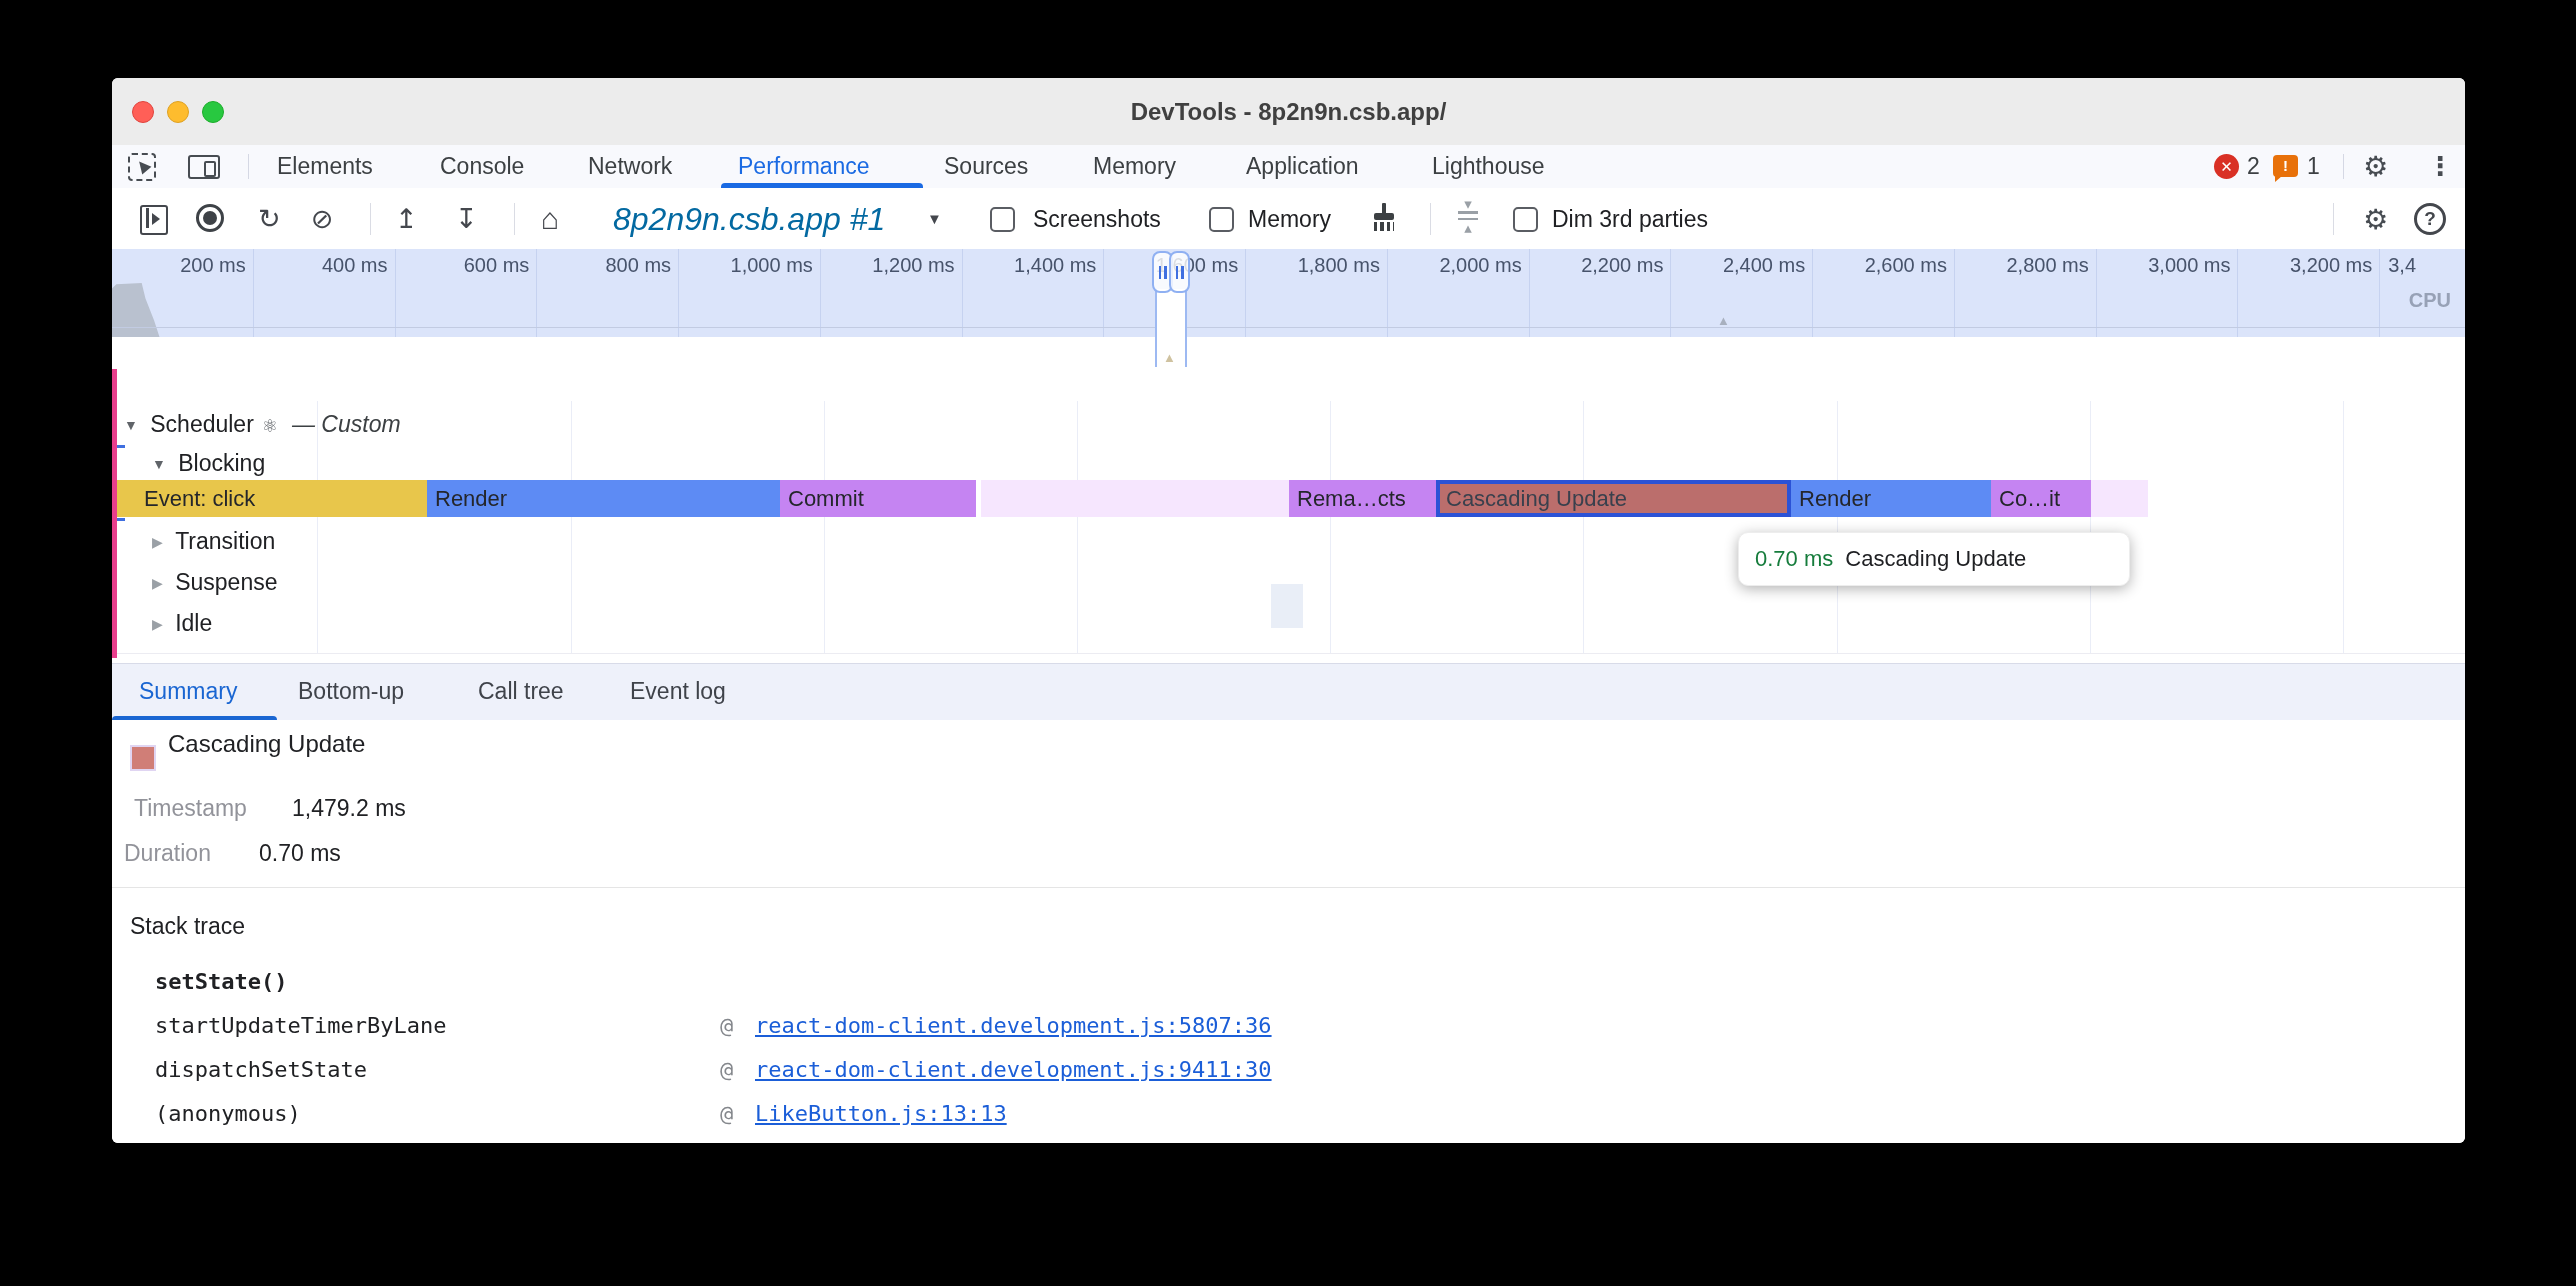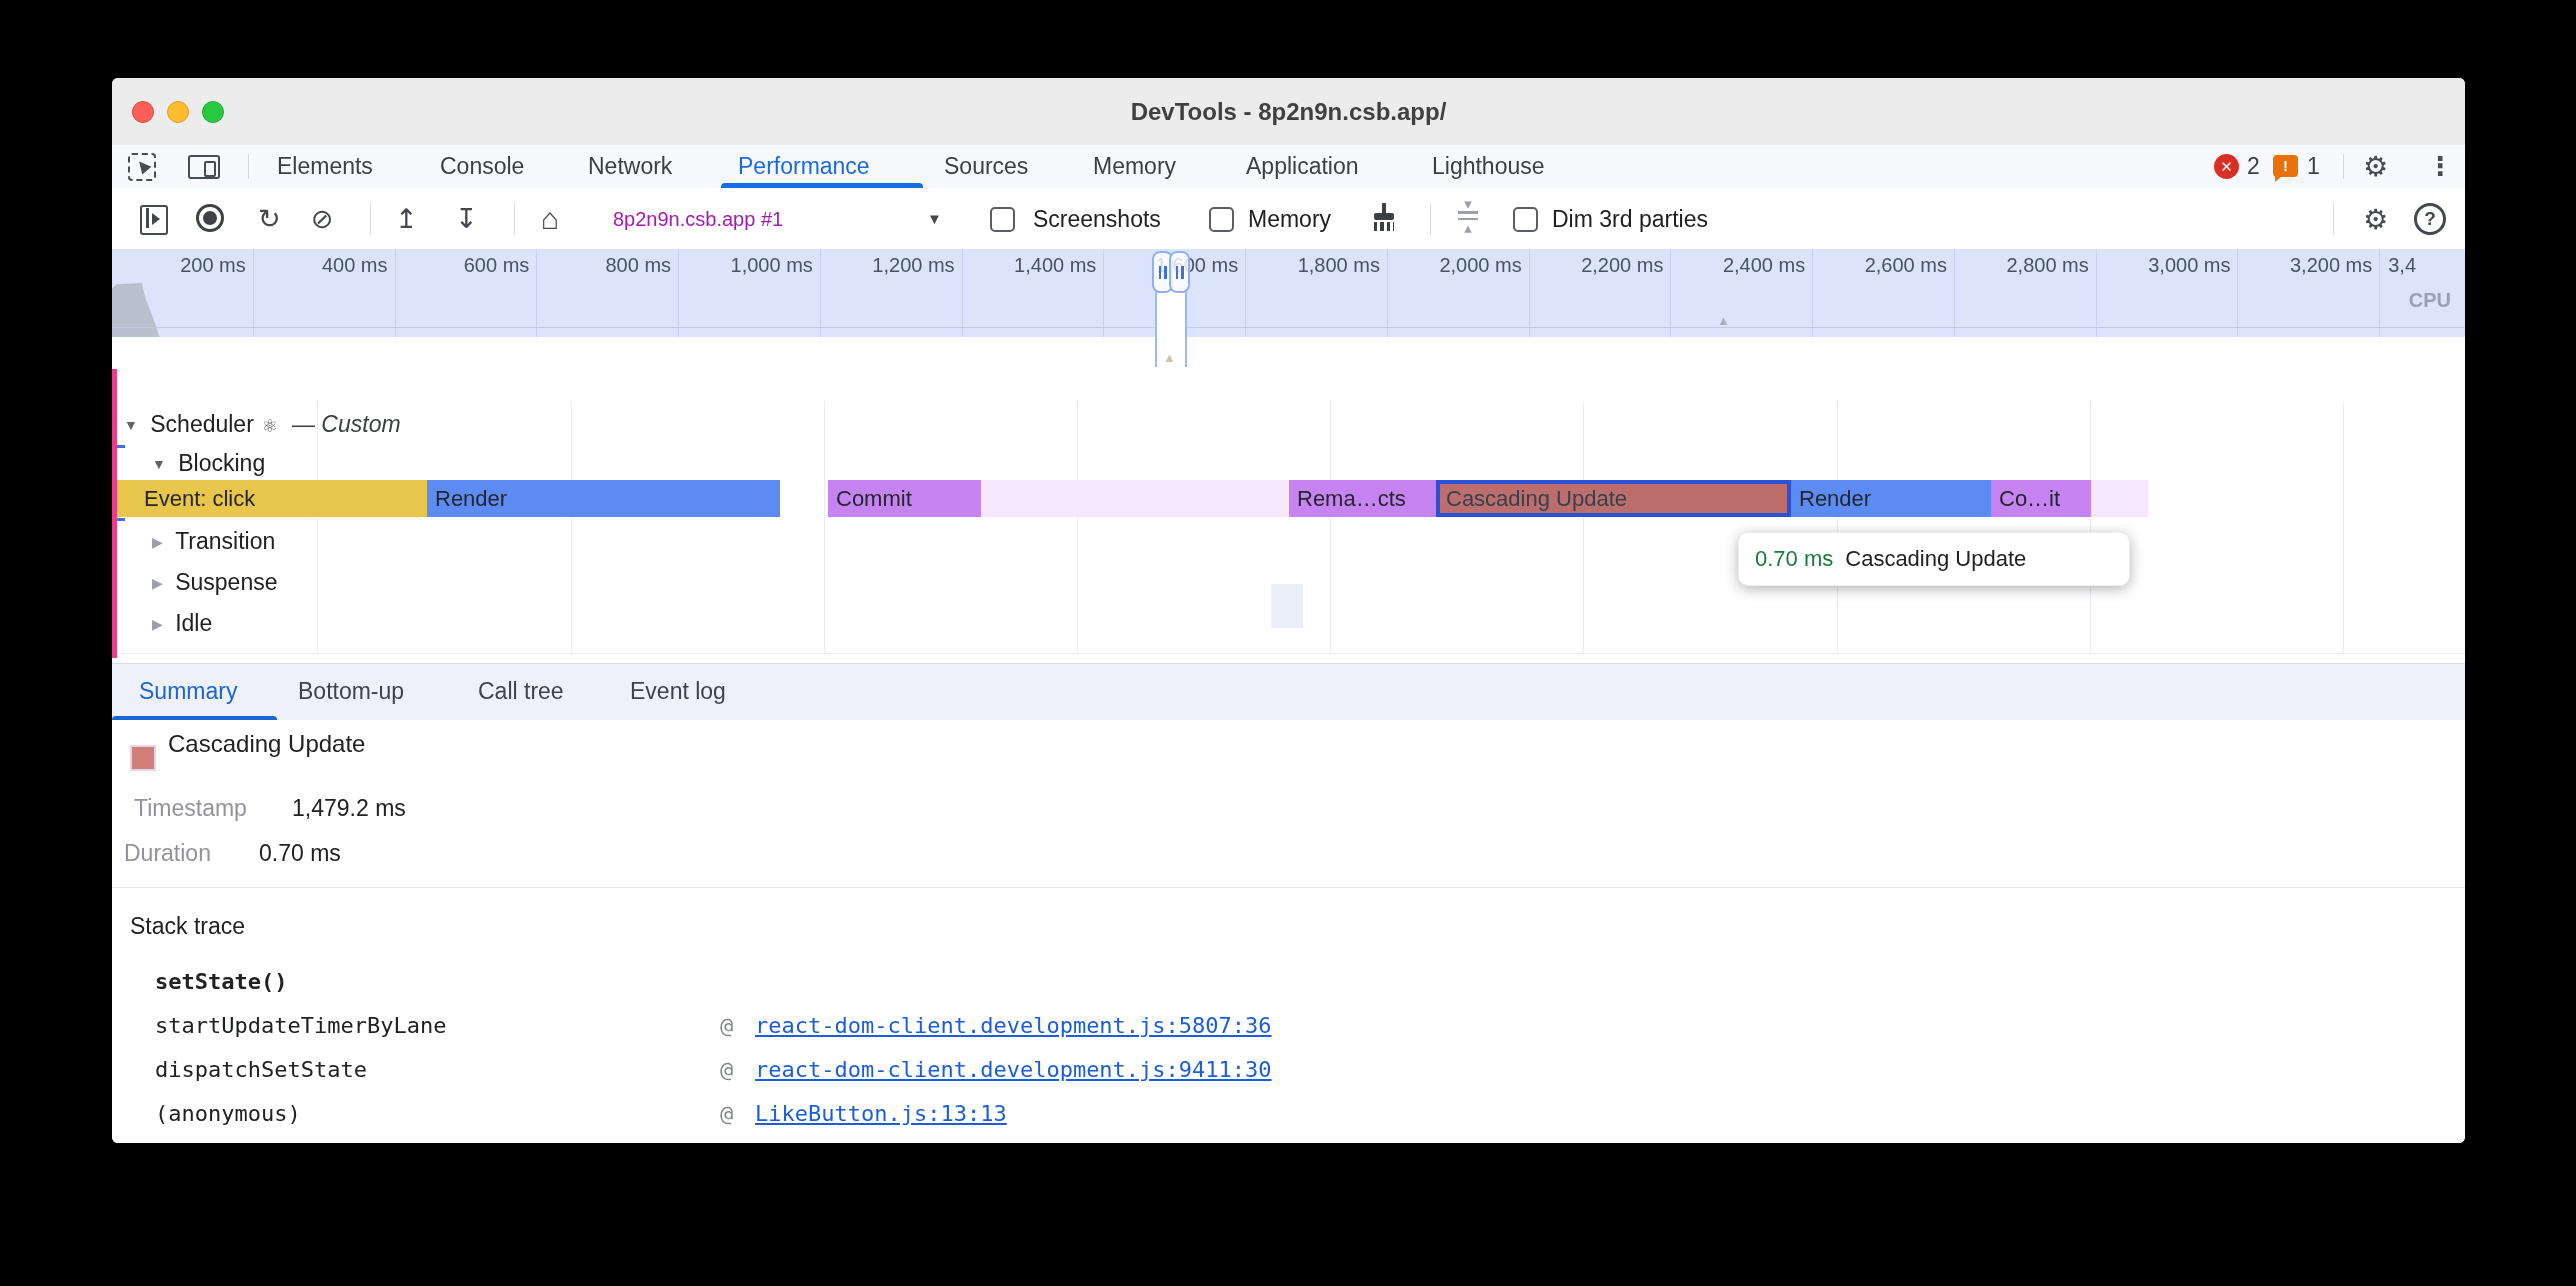--- a/index.html
+++ b/index.html
@@ -36,21 +36,21 @@
 
   
   .ptoolbar{position:absolute;left:0;top:110px;width:100%;height:62px;background:#fff;}
   .ptoolbar .vdiv{position:absolute;top:15px;width:1px;height:32px;background:#dadce4;}
   .pt{position:absolute;top:0;height:62px;line-height:62px;font-size:27px;color:#44474d;}
   .panel-toggle{position:absolute;left:28px;top:17px;width:24px;height:26px;border:2.5px solid #44474d;border-radius:3px;}
   .panel-toggle i{position:absolute;left:4px;top:1px;width:2.5px;height:20px;background:#44474d;}
   .panel-toggle b{position:absolute;left:10px;top:6px;width:0;height:0;border-top:6px solid transparent;border-bottom:6px solid transparent;border-left:8px solid #44474d;}
   .record{position:absolute;left:84px;top:16px;width:22px;height:22px;border:3.5px solid #3e4247;border-radius:50%;}
   .record i{position:absolute;left:4px;top:4px;width:14px;height:14px;border-radius:50%;background:#3e4247;}
-  .target{position:absolute;left:501px;top:0;height:62px;line-height:62px;font-size:20px;color:#a21caf;white-space:nowrap;}
+  .target{position:absolute;left:501px;top:0;height:62px;line-height:62px;font-size:32px;color:#0369a1;white-space:nowrap;font-style:italic;}
   .caret{position:absolute;left:815px;top:0;height:62px;line-height:62px;font-size:15px;color:#44474d;}
   .cb{position:absolute;top:19px;width:21px;height:21px;border:2.5px solid #5a5d63;border-radius:5px;background:#fff;}
   .cblabel{position:absolute;top:0;height:62px;line-height:62px;font-size:23px;color:#202124;white-space:nowrap;}
   .broom{position:absolute;left:1258px;top:15px;width:28px;height:30px;}
   .broom .h{position:absolute;left:12px;top:0;width:4px;height:11px;background:#3c4043;border-radius:1px;}
   .broom .hd{position:absolute;left:4px;top:10px;width:20px;height:7px;background:#3c4043;border-radius:2px;}
   .broom .br{position:absolute;left:4px;top:19px;width:20px;height:9px;background:repeating-linear-gradient(to right,#3c4043 0 3.5px,transparent 3.5px 6.5px);}
   .collapse{position:absolute;left:1344px;top:10px;width:24px;display:flex;flex-direction:column;align-items:center;color:#9aa0a6;font-size:15px;line-height:11px;}
   .collapse .line{width:20px;height:2.5px;background:#9aa0a6;margin:2px 0;}
   .help{position:absolute;left:2302px;top:15px;width:26px;height:26px;border:3px solid #44474d;border-radius:50%;text-align:center;line-height:26px;font-size:19px;font-weight:bold;color:#44474d;}
@@ -298,21 +298,21 @@
     </div>
     <div class="bluedash" style="top:38px"></div>
     <div class="trow" style="top:41px;">
       <span style="margin-left:40px" class="tri open">▼</span>
       <span style="margin-left:6px">Blocking</span>
     </div>
     <div class="bars">
 
     <div class="bar yellow" style="left: 0px; width: 315px; padding-left: 32px;"><span>Event: click</span></div>
         <div class="bar blue" style="left: 315px; width: 353px;"><span>Render</span></div>
-        <div class="bar purple" style="left: 668px; width: 196px; margin-left: 48px;"><span>Commit</span></div>
+        <div class="bar purple" style="left: 668px; width: 196px;"><span>Commit</span></div>
         <div class="bar pale" style="left: 869px; width: 308px;"><span></span></div>
         <div class="bar purple" style="left: 1177px; width: 147px;"><span>Rema…cts</span></div>
         <div class="bar selected" style="left: 1324px; width: 355px;"><span>Cascading Update</span></div>
         <div class="bar blue" style="left: 1679px; width: 200px;"><span>Render</span></div>
         <div class="bar purple" style="left: 1879px; width: 100px;"><span>Co…it</span></div>
         <div class="bar pale" style="left: 1979px; width: 57px;"><span></span></div>
       </div>
     <div class="bluedash" style="top:111px"></div>
     <div class="trow" style="top:119px;">
       <span style="margin-left:40px" class="tri closed">▶</span>

